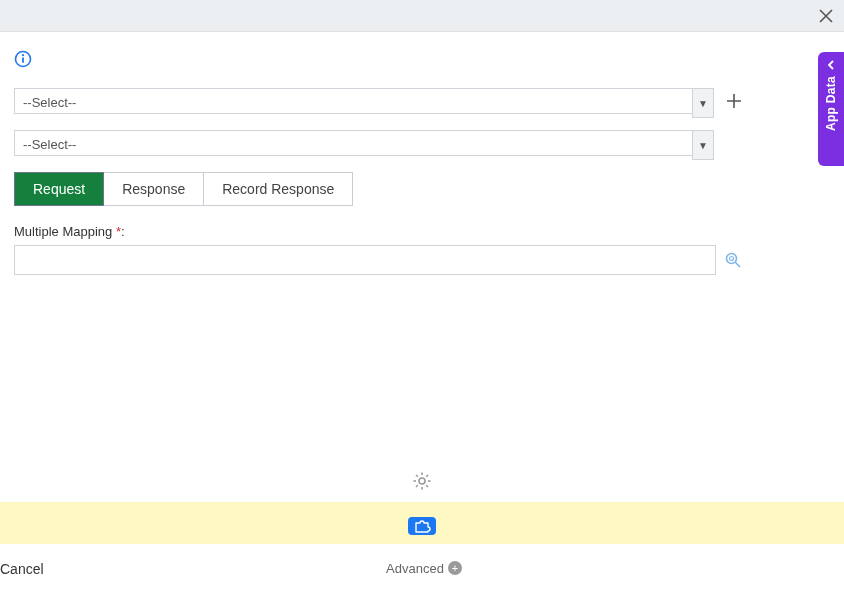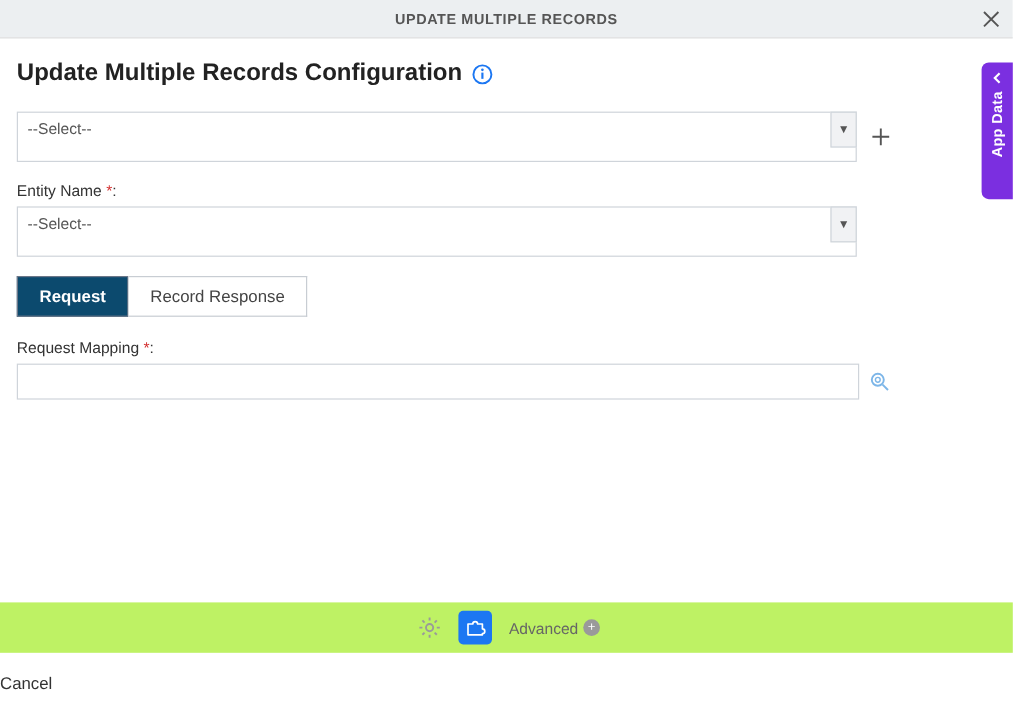--- a/index.html
+++ b/index.html
@@ -19,21 +19,21 @@
   .page-title-row { display:flex; align-items:center; gap: 8px; margin-bottom: 20px; }
   .page-title { font-size: 20px; font-weight: 700; color: #222; }
   .info-icon { width: 18px; height: 18px; display:inline-flex; }
   .field-label { font-size: 13px; color: #333; margin-bottom: 6px; }
   .req { color: #d32f2f; }
   .colon { color: #333; }
   .select-row { display:flex; align-items:center; gap: 10px; margin-bottom: 16px; }
   .select-box { flex: 0 0 700px; position: relative; }
   .select-input {
     width: 100%;
-    height: 42px;
+    height: 26px;
     border: 1px solid #cfd4da;
     background: #fff;
     padding: 4px 28px 4px 8px;
     font-size: 13px;
     color: #555;
     line-height: 20px;
   }
   .select-caret {
     position: absolute;
     right: 0; top: 0;
@@ -48,40 +48,41 @@
   .tab {
     padding: 8px 18px;
     font-size: 14px;
     border: 1px solid #c8cdd3;
     border-left: none;
     background: #fff;
     color: #444;
     cursor: pointer;
   }
   .tab:first-child { border-left: 1px solid #c8cdd3; }
-  .tab.active { background: #0c4a6e; color: #fff; border-color:#6b7688; font-weight:700; }
+  .tab.active { background: #15803d; color: #fff; border-color:#6b7688; font-weight:400; }
   .mapping-input-row { display:flex; align-items:center; gap:8px; }
   .mapping-input {
     flex: 0 0 702px;
     height: 30px;
     border: 1px solid #cfd4da;
     padding: 4px 8px;
     font-size: 13px;
   }
   .search-icon { width:18px; height:18px; color:#7db6e8; }
   .bottom-bar {
     position: absolute;
     left:0; bottom: 50px;
     width: 100%;
     height: 42px;
-    background: #bef264;
+    background: #fef9c3;
     display:flex;
     align-items:center;
     justify-content:center;
-    gap: 10px;
+    gap: 26px;
+    flex-direction: column;
   }
   .icon-btn { width:28px; height:28px; border-radius:4px; display:flex; align-items:center; justify-content:center; cursor:pointer; }
   .icon-btn.gear { color:#8e8e8e; }
   .icon-btn.puzzle { background:#1c77f2; color:#fff; }
   .adv-label { font-size:13px; color:#666; margin-left:4px; display:flex; align-items:center; gap:4px; }
   .adv-plus-circle { width:14px; height:14px; border-radius:50%; background:#9a9a9a; color:#fff; font-size:11px; display:flex; align-items:center; justify-content:center; line-height:1; }
   .footer {
     position:absolute;
     left:0; bottom:0;
     width:100%;
@@ -121,31 +122,29 @@
     font-size:12px;
     font-weight:600;
     margin-top:6px;
     letter-spacing:0.3px;
   }
 </style>
 </head>
 <body>
 
 <div class="header-bar">
-  <span class="header-title">UPDATE MULTIPLE RECORDS</span>
   <div class="close-btn">
     <svg width="14" height="14" viewBox="0 0 14 14">
         <path d="M1 1 L13 13 M13 1 L1 13" stroke="#555" stroke-width="1.6" fill="none"></path>
       </svg>
   </div>
 </div>
 
 <div class="content">
   <div class="page-title-row">
-    <h1 class="page-title">Update Multiple Records Configuration</h1>
     <span class="info-icon">
       <svg width="18" height="18" viewBox="0 0 18 18">
           <circle cx="9" cy="9" r="7.5" stroke="#1c77f2" stroke-width="1.6" fill="none"></circle>
           <circle cx="9" cy="5.2" r="1.1" fill="#1c77f2"></circle>
           <rect x="8.1" y="7.5" width="1.8" height="5.2" fill="#1c77f2"></rect>
         </svg>
     </span>
   </div>
 
   <div class="select-row">
@@ -153,37 +152,35 @@
       <div class="select-input">--Select--</div>
       <div class="select-caret">▼</div>
     </div>
     <div class="plus-btn">
       <svg width="16" height="16" viewBox="0 0 16 16">
           <path d="M8 1 V15 M1 8 H15" stroke="#555" stroke-width="1.6"></path>
         </svg>
     </div>
   </div>
 
-  <div class="field-label">
-    <span>Entity Name</span> <span class="req">*</span><span class="colon">:</span>
-  </div>
   <div class="select-row">
     <div class="select-box">
       <div class="select-input">--Select--</div>
       <div class="select-caret">▼</div>
     </div>
   </div>
 
   <div class="tabs">
     <div class="tab active">Request</div>
+    <div class="tab">Response</div>
     <div class="tab">Record Response</div>
   </div>
 
   <div class="field-label">
-    <span>Request Mapping</span> <span class="req">*</span><span class="colon">:</span>
+    <span>Multiple Mapping</span> <span class="req">*</span><span class="colon">:</span>
   </div>
   <div class="mapping-input-row">
     <input class="mapping-input" value="" style="">
     <span class="search-icon">
       <svg width="18" height="18" viewBox="0 0 18 18">
           <circle cx="7.5" cy="7.5" r="5" stroke="#7db6e8" stroke-width="1.6" fill="none"></circle>
           <path d="M11.5 11.5 L16 16" stroke="#7db6e8" stroke-width="1.6"></path>
           <circle cx="7.5" cy="7.5" r="2" stroke="#7db6e8" stroke-width="1.2" fill="none"></circle>
         </svg>
     </span>

